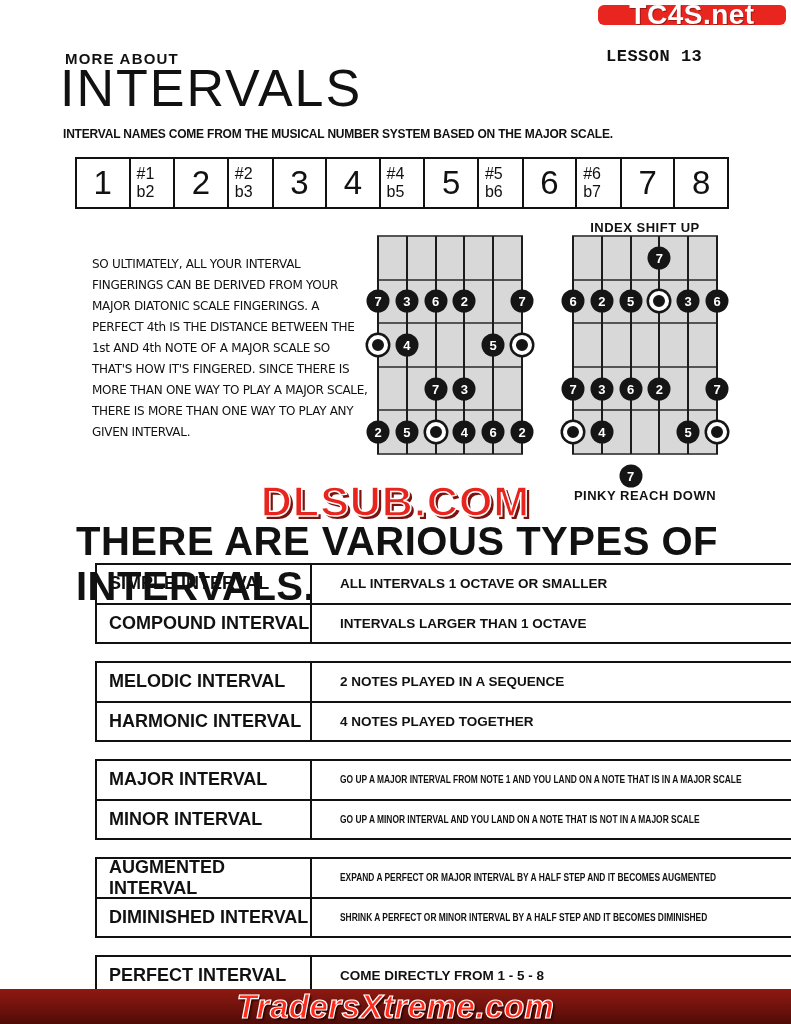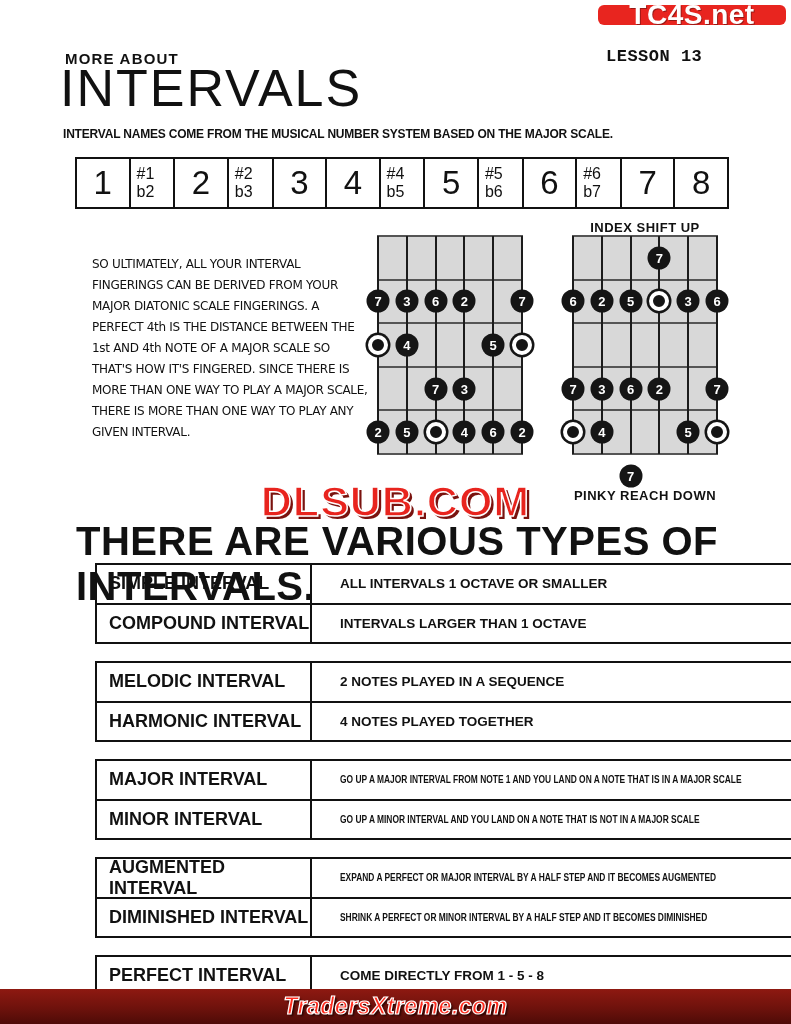--- a/index.html
+++ b/index.html
@@ -73,21 +73,21 @@
   .def{flex:1;display:flex;align-items:center;padding-left:28px;font-size:13.5px;font-weight:bold;overflow:hidden;}
   .def .small{font-size:10px;transform:scaleX(0.84);transform-origin:left center;white-space:nowrap;}
 
   
   .footer-bar{
     position:absolute;left:0;top:989px;width:791px;height:35px;
     background:linear-gradient(180deg,#8e1911 0%,#6e120c 55%,#4e0b07 100%);
     display:flex;align-items:center;justify-content:center;
   }
   .footer-text{
-    font-size:23px;font-weight:bold;font-style:italic;color:#ff2a1c;
+    font-size:33px;font-weight:bold;font-style:italic;color:#ff2a1c;
     -webkit-text-stroke:1.2px #ffffff;
     text-shadow:2px 2px 2px #2a0402;
     letter-spacing:0.5px;
   }
 </style>
 </head>
 <body>
 
 <div class="page">
 

